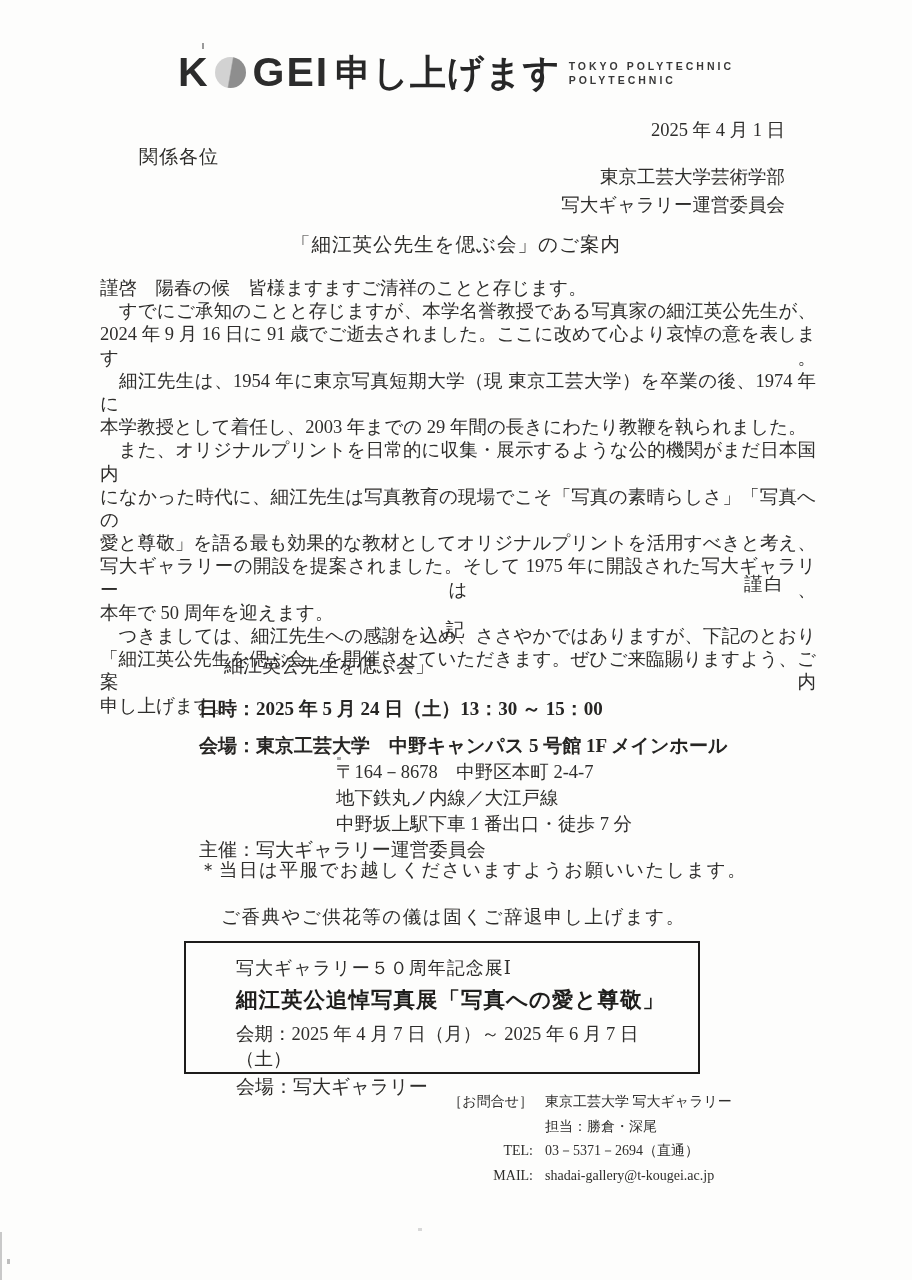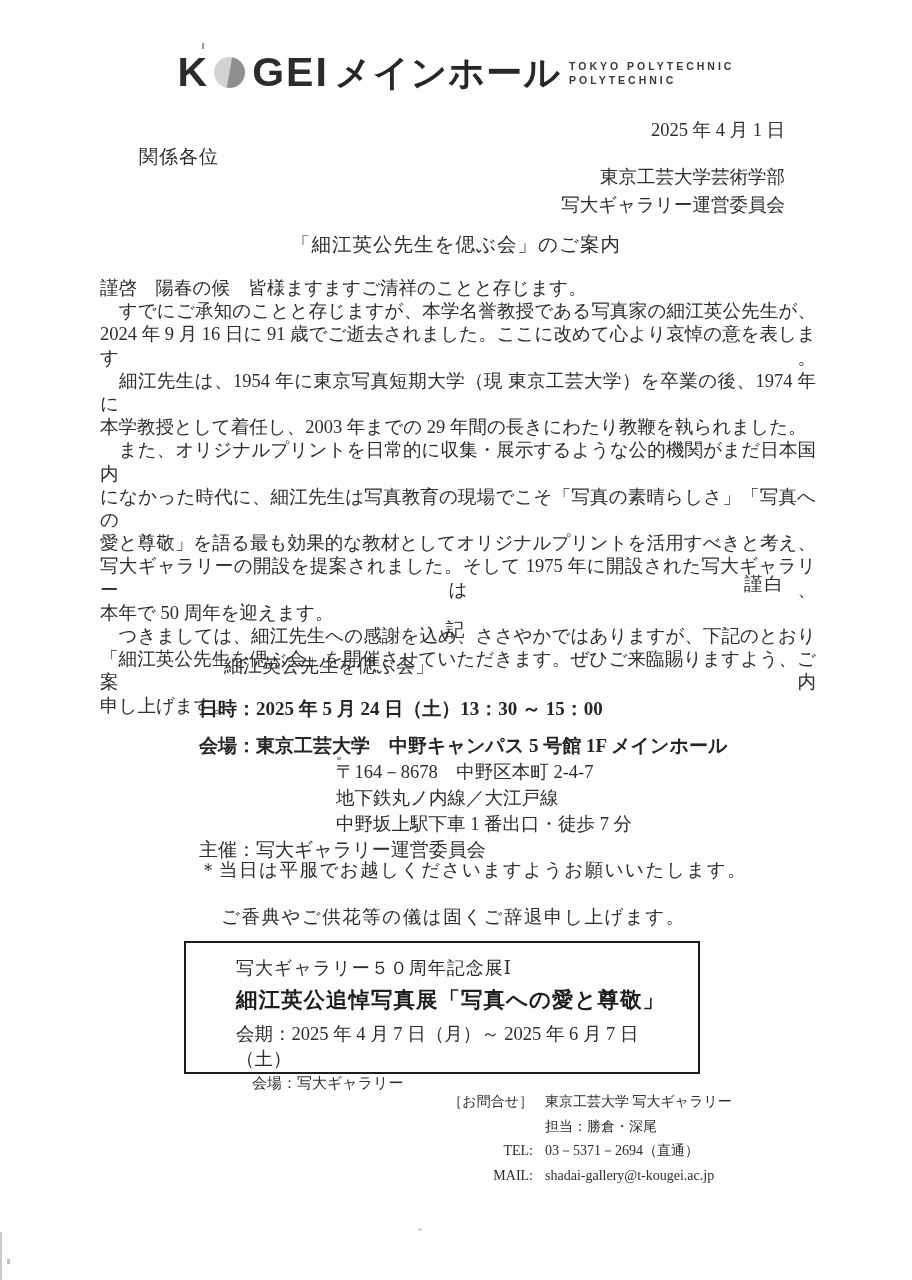--- a/index.html
+++ b/index.html
@@ -39,21 +39,21 @@
   .addr{position:absolute;left:336px;font-size:18.5px;white-space:nowrap;}
   .a1{top:759px;} .a2{top:785px;} .a3{top:811px;}
   .d-organizer{top:837px;}
   .note1{position:absolute;top:857px;left:199px;font-size:18.5px;letter-spacing:1.5px;}
   .note2{position:absolute;top:904px;left:221px;font-size:18.5px;letter-spacing:1.5px;}
   
   .exh-box{position:absolute;top:941px;left:184px;width:516px;height:133px;border:2px solid #1d1c1b;box-sizing:border-box;padding:13px 16px 0 50px;}
   .exh-series{font-size:18px;letter-spacing:1px;margin-bottom:5px;}
   .exh-title{font-size:21.5px;font-weight:bold;color:#1f1e1c;letter-spacing:1px;margin-bottom:7px;}
   .exh-period{font-size:18.5px;margin-bottom:3px;}
-  .exh-venue{font-size:15px;margin-left:16px;}
+  .exh-venue{font-size:19px;}
   
   .contact{position:absolute;top:1090px;left:350px;display:grid;grid-template-columns:183px auto;column-gap:12px;font-size:14px;line-height:24.5px;}
   .c-label{text-align:right;white-space:nowrap;}
   .c-value{text-align:left;white-space:nowrap;}
   
   .artifact{position:absolute;background:#c9c9c9;}
   .art-1{left:0;top:1232px;width:2px;height:48px;}
   .art-2{left:7px;top:1259px;width:3px;height:5px;background:#bdbdbd;}
   .art-3{left:202px;top:43px;width:2px;height:6px;background:#9a9a9a;}
   .art-4{left:418px;top:1228px;width:4px;height:3px;background:#d8d8d8;}
@@ -63,21 +63,21 @@
 <body>
 
 <div class="page">
 
   <div class="logo">
     <span class="logo-latin">
       <span>K</span>
       <span class="logo-circle"></span>
       <span>GEI</span>
     </span>
-    <span class="logo-jp">メインホール</span>
+    <span class="logo-jp">申し上げます</span>
     <span class="logo-en">
       <span>TOKYO POLYTECHNIC</span><br>
       <span>POLYTECHNIC</span>
     </span>
   </div>
 
   <div class="doc-date">2025 年 4 月 1 日</div>
   <div class="addressee">関係各位</div>
   <div class="sender">
     <div>東京工芸大学芸術学部</div>

